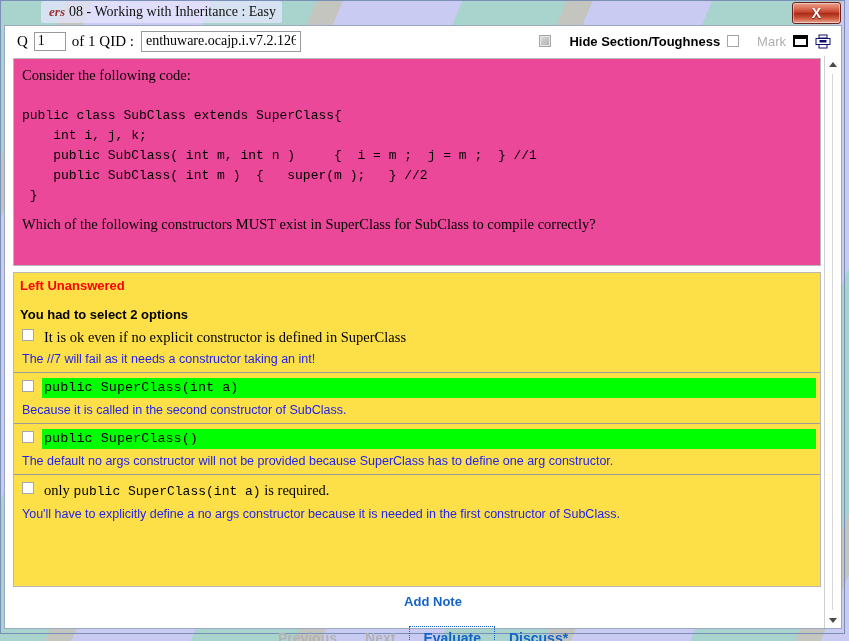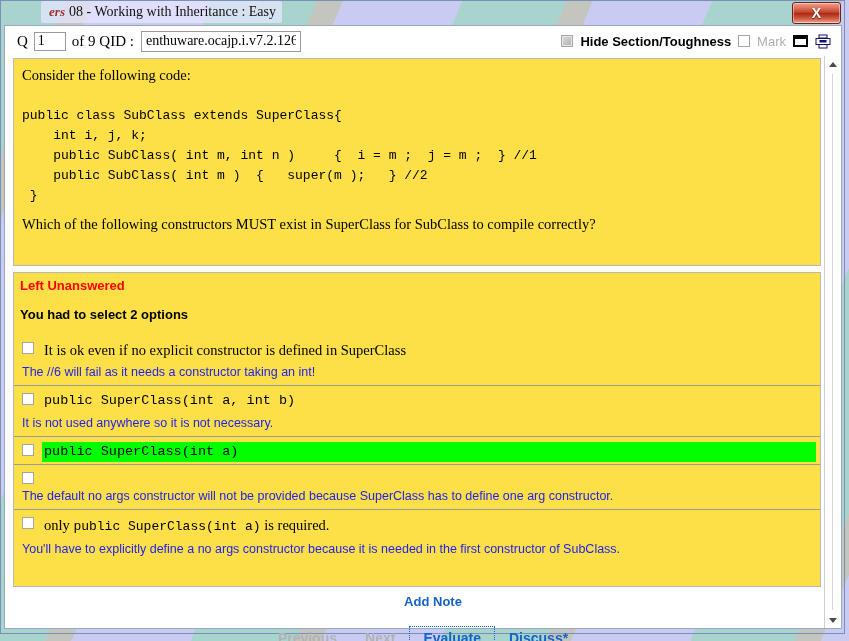--- a/index.html
+++ b/index.html
@@ -145,21 +145,21 @@
     position: relative;
     flex: 0 0 auto;
   }
   .cb.shaded { background: #e6e6e6; }
   .cb.shaded::after {
     content: "";
     position: absolute; left: 1px; top: 1px;
     width: 8px; height: 8px;
     background: linear-gradient(135deg, #d8d8d8 0%, #b4b4b4 100%);
   }
-  .hdr-item { display: flex; align-items: center; gap: 7px; }
+  .hdr-item { display: flex; align-items: center; gap: 18px; }
   .hdr-item .t {
     font-family: "Liberation Sans", sans-serif;
     font-size: 13px; font-weight: bold; color: #000;
     white-space: nowrap;
   }
   .hdr-item.dim .t { color: #b0b0b0; font-weight: normal; }
   #win-icon {
     width: 15px; height: 12px;
     border: 2px solid #000;
     border-top-width: 4px;
@@ -168,21 +168,21 @@
     cursor: pointer;
   }
   #print-icon { width: 16px; height: 15px; cursor: pointer; }
 
   
   #qpanel {
     position: absolute;
     left: 8px; top: 32px;
     width: 808px; height: 208px;
     border: 1px solid #b9b9b9;
-    background: #fde047;
+    background: #ec4899;
     box-sizing: border-box;
     padding: 8px 10px 0 8px;
     overflow: hidden;
   }
   .q-prose {
     font-family: "Liberation Serif", serif;
     font-size: 14.5px;
     color: #000;
     line-height: 17px;
   }
@@ -212,21 +212,21 @@
     font-size: 13px;
   }
   #status-select {
     color: #000;
     font-weight: bold;
     font-size: 13px;
     margin-top: 14px;
   }
 
   .opt-group { border-top: 1px solid #9b9b9b; }
-  .opt-group.first { border-top: none; margin-top: 13px; }
+  .opt-group.first { border-top: none; }
   .opt-row {
     display: flex; align-items: flex-start;
     padding: 5px 4px 2px 8px;
   }
   .opt-row .cb { margin-top: 2px; margin-right: 8px; }
   .opt-text {
     flex: 1 1 auto;
     font-family: "Liberation Mono", monospace;
     font-size: 13.5px;
     color: #000;
@@ -324,21 +324,21 @@
     <div id="close-btn">
       <span class="x">X</span>
     </div>
   </div>
 
   <div id="client">
 
     <div id="headerbar">
       <span class="lbl">Q</span>
       <input id="qnum-input" type="text" value="1" style="">
-      <span class="lbl">of 9 QID :</span>
+      <span class="lbl">of 1 QID :</span>
       <input id="qid-input" type="text" value="enthuware.ocajp.i.v7.2.1261" style="">
 
       <div id="header-right">
         <div class="hdr-item">
           <span class="cb shaded"></span>
           <span class="t">Hide Section/Toughness</span>
         </div>
         <div class="hdr-item dim">
           <span class="cb"></span>
           <span class="t">Mark</span>
@@ -367,41 +367,36 @@
       <div id="status-block">
         <div id="status-unanswered">Left Unanswered</div>
         <div id="status-select">You had to select 2 options</div>
       </div>
 
       <div class="opt-group first">
         <div class="opt-row">
           <span class="cb"></span>
           <span class="opt-text serif">It is ok even if no explicit constructor is defined in SuperClass</span>
         </div>
-        <div class="expl">The //6 will fail as it needs a constructor taking an int!</div>
-      </div>
-
-      <div class="opt-group">
-        <div class="opt-row">
-          <span class="cb"></span>
-          <span class="opt-text">public SuperClass(int a, int b)</span>
-        </div>
-        <div class="expl">It is not used anywhere so it is not necessary.</div>
-      </div>
+        <div class="expl">The //7 will fail as it needs a constructor taking an int!</div>
+      </div>
+
 
       <div class="opt-group">
         <div class="opt-row">
           <span class="cb"></span>
           <span class="opt-text correct">public SuperClass(int a)</span>
         </div>
+        <div class="expl">Because it is called in the second constructor of SubClass.</div>
       </div>
 
       <div class="opt-group">
         <div class="opt-row">
           <span class="cb"></span>
+          <span class="opt-text correct">public SuperClass()</span>
         </div>
         <div class="expl">The default no args constructor will not be provided because SuperClass has to define one arg constructor.</div>
       </div>
 
       <div class="opt-group">
         <div class="opt-row">
           <span class="cb"></span>
           <span class="opt-text serif"><span>only </span><span class="mono">public SuperClass(int a)</span><span> is required.</span></span>
         </div>
         <div class="expl">You'll have to explicitly define a no args constructor because it is needed in the first constructor of SubClass.</div>

